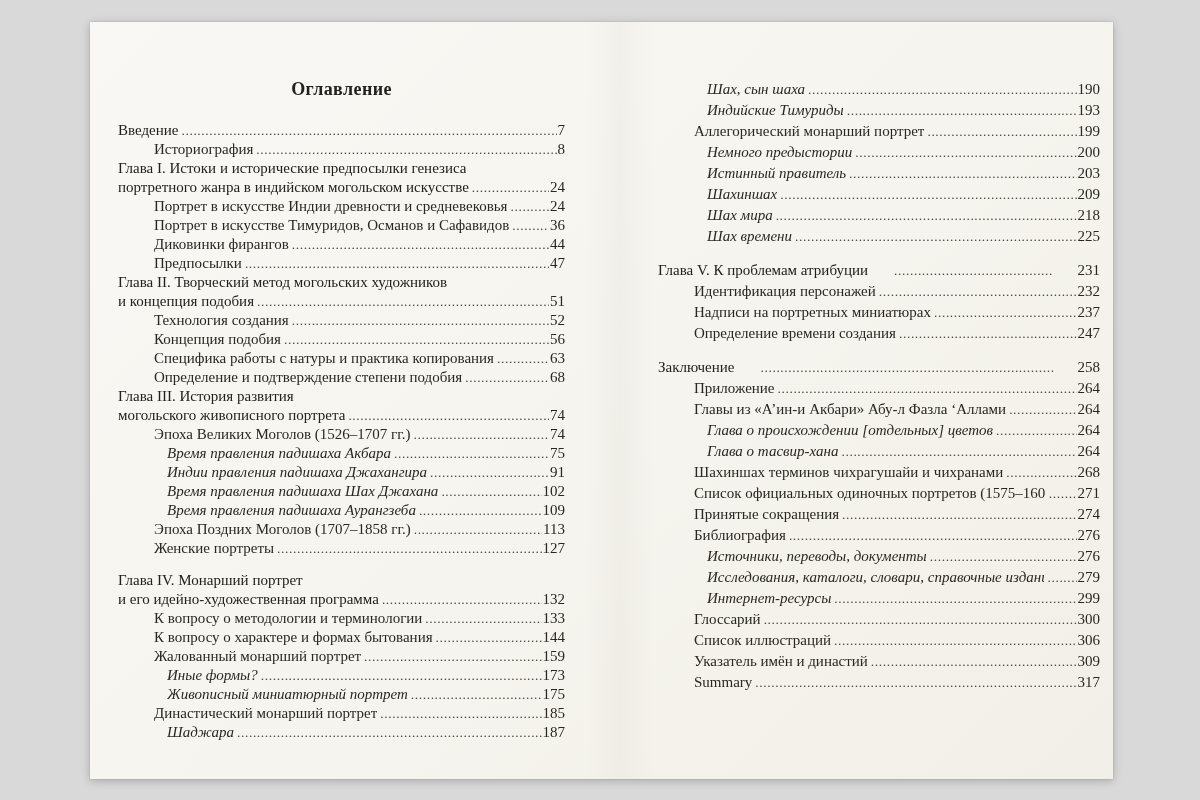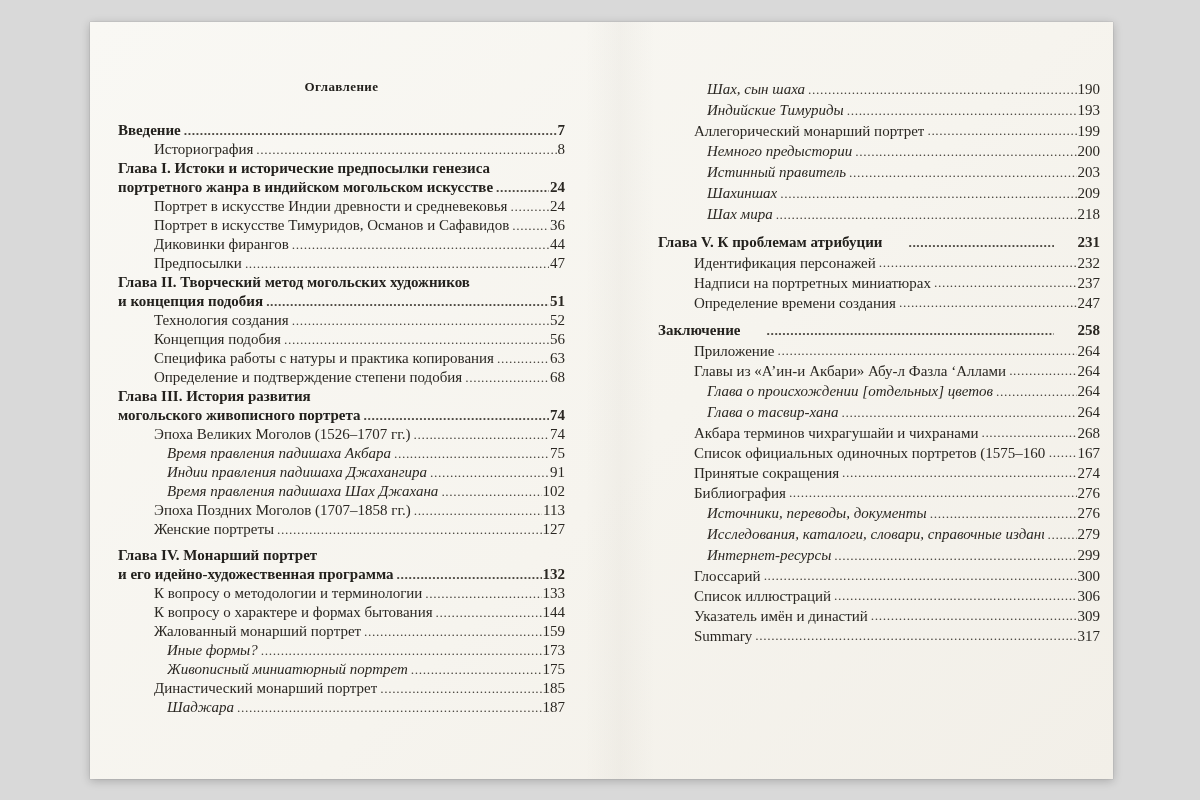--- a/index.html
+++ b/index.html
@@ -20,44 +20,44 @@
     position: absolute;
     left: 495px; top: 0; width: 70px; height: 100%;
     background: linear-gradient(to right, rgba(0,0,0,0) 0%, rgba(80,70,55,0.035) 50%, rgba(0,0,0,0) 100%);
     pointer-events: none;
   }
   .toc-title {
     position: absolute;
     left: 28px; top: 57px; width: 447px;
     text-align: center;
     font-weight: bold;
-    font-size: 13px;
+    font-size: 18px;
     letter-spacing: 0.4px;
     color: #23211d;
   }
   .col {
     position: absolute;
     color: #2a2722;
     font-size: 15px;
   }
   .col-left  { left: 28px;  top: 99px; width: 447px; }
   .col-right { left: 568px; top: 57px; width: 442px; }
 
   .row {
     display: flex;
     align-items: baseline;
     line-height: 19px;
     white-space: nowrap;
   }
   .col-right .row { line-height: 20px; }
-  .row.gap { margin-top: 7px; gap: 23px; }
+  .row.gap { margin-top: 13px; gap: 23px; }
 
   .t { flex: 0 1 auto; white-space: nowrap; overflow: hidden; }
-  .bold .t, .bold { font-weight: bold; color: #23211d; }
-  .lvl1 { padding-left: 36px; align-items: center; }
+  .bold .t, .bold { font-weight: normal; color: #23211d; }
+  .lvl1 { padding-left: 36px; }
   .lvl2 { padding-left: 49px; }
   .italic .t { font-style: italic; }
 
   .leader {
     flex: 1 1 30px;
     min-width: 8px;
     overflow: hidden;
     white-space: nowrap;
     margin: 0 1px 0 3px;
     color: #4a463f;
@@ -163,20 +163,25 @@
       <div class="row lvl2 italic">
         <span class="t">Индии правления падишаха Джахангира</span>
         <span class="leader"></span>
         <span class="pg">91</span>
       </div>
       <div class="row lvl2 italic">
         <span class="t">Время правления падишаха Шах Джахана</span>
         <span class="leader"></span>
         <span class="pg">102</span>
       </div>
+      <div class="row lvl2 italic">
+        <span class="t">Время правления падишаха Аурангзеба</span>
+        <span class="leader"></span>
+        <span class="pg">109</span>
+      </div>
       <div class="row lvl1">
         <span class="t">Эпоха Поздних Моголов (1707–1858 гг.)</span>
         <span class="leader"></span>
         <span class="pg">113</span>
       </div>
       <div class="row lvl1">
         <span class="t">Женские портреты</span>
         <span class="leader"></span>
         <span class="pg">127</span>
       </div>
@@ -253,20 +258,25 @@
       <div class="row lvl2 italic">
         <span class="t">Шахиншах</span>
         <span class="leader"></span>
         <span class="pg">209</span>
       </div>
       <div class="row lvl2 italic">
         <span class="t">Шах мира</span>
         <span class="leader"></span>
         <span class="pg">218</span>
       </div>
+      <div class="row lvl2 italic">
+        <span class="t">Шах времени</span>
+        <span class="leader"></span>
+        <span class="pg">225</span>
+      </div>
       <div class="row bold gap">
         <span class="t">Глава V. К проблемам атрибуции</span>
         <span class="leader"></span>
         <span class="pg">231</span>
       </div>
       <div class="row lvl1">
         <span class="t">Идентификация персонажей</span>
         <span class="leader"></span>
         <span class="pg">232</span>
       </div>
@@ -299,28 +309,28 @@
         <span class="t">Глава о происхождении [отдельных] цветов</span>
         <span class="leader"></span>
         <span class="pg">264</span>
       </div>
       <div class="row lvl2 italic">
         <span class="t">Глава о тасвир-хана</span>
         <span class="leader"></span>
         <span class="pg">264</span>
       </div>
       <div class="row lvl1">
-        <span class="t">Акбара терминов чихрагушайи и чихранами</span>
+        <span class="t">Шахиншах терминов чихрагушайи и чихранами</span>
         <span class="leader"></span>
         <span class="pg">268</span>
       </div>
       <div class="row lvl1">
         <span class="t">Список официальных одиночных портретов (1575–1605 гг.)</span>
         <span class="leader"></span>
-        <span class="pg">167</span>
+        <span class="pg">271</span>
       </div>
       <div class="row lvl1">
         <span class="t">Принятые сокращения</span>
         <span class="leader"></span>
         <span class="pg">274</span>
       </div>
       <div class="row lvl1">
         <span class="t">Библиография</span>
         <span class="leader"></span>
         <span class="pg">276</span>

